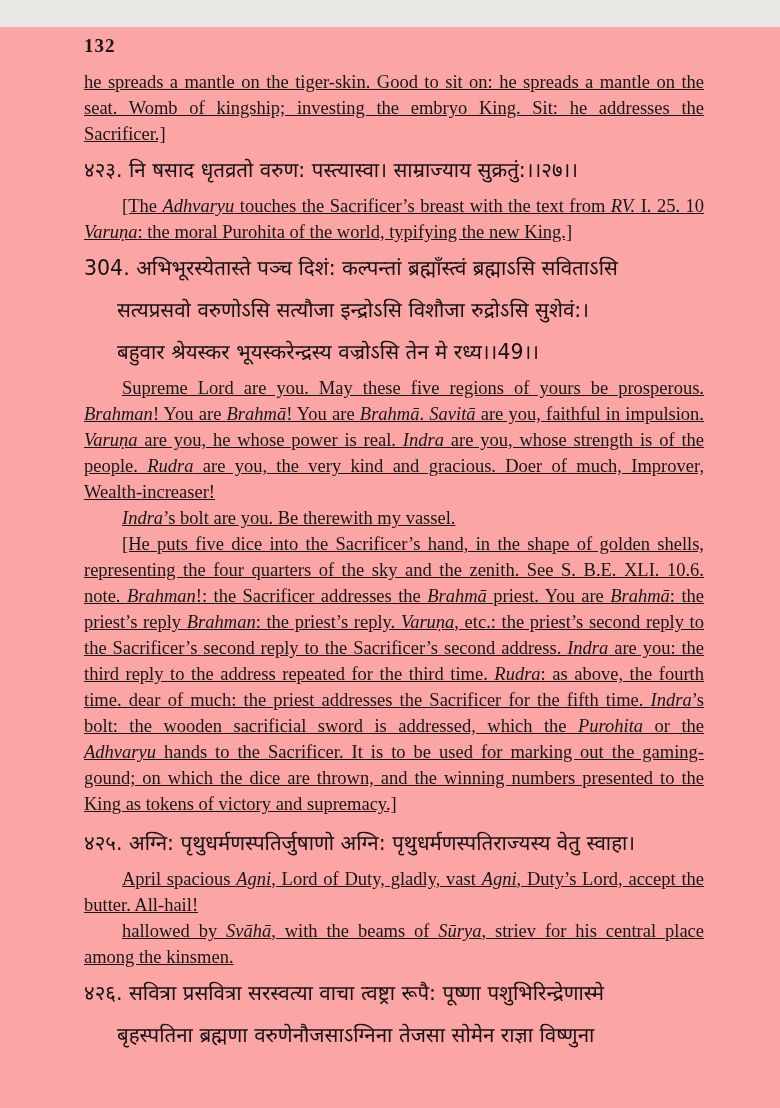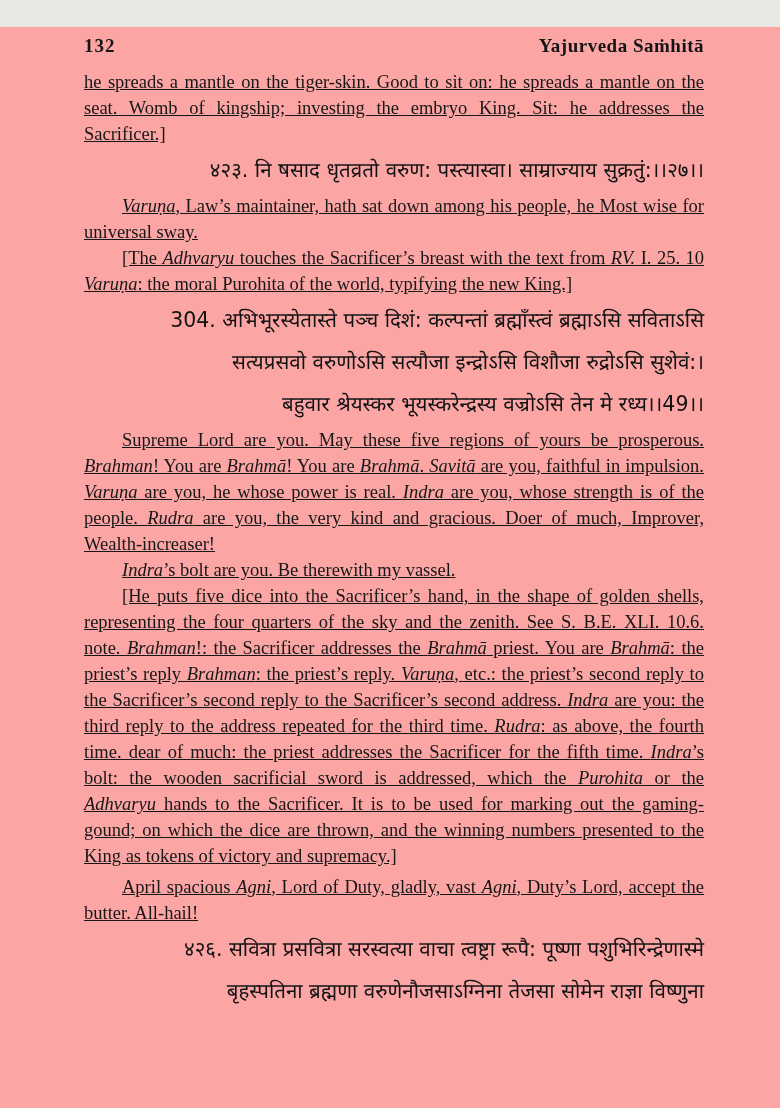--- a/index.html
+++ b/index.html
@@ -28,61 +28,61 @@
   }
   .p.ind { text-indent:38px; }
   .p i { font-style:italic; }
   .verse {
     font-family:"DejaVu Sans",sans-serif;
     font-size:20.5px; line-height:42px;
     color:#121212;
     margin:2px 0 2px 0;
     white-space:nowrap;
   }
-  .verse .vline { height:42px;text-align:right; }
+  .verse .vline { height:42px; }
   .verse .vline.cont { margin-left:33px; }
   .gap4 { height:3px; }
 </style>
 </head>
 <body>
 
 <div class="page">
 
   <div class="hdr">
     <span class="pageno">132</span>
-    <span class="title">Yajurveda Saṁhitā</span>
   </div>
 
   <p class="p">he spreads a mantle on the tiger-skin. Good to sit on: he spreads a mantle on the seat. Womb of kingship; investing the embryo King. Sit: he addresses the Sacrificer.]</p>
 
   <div class="verse">
     <div class="vline">४२३. नि षसाद धृतव्रतो वरुण: पस्त्यास्वा। साम्राज्याय सुक्रतुं:।।२७।।</div>
   </div>
 
-  <p class="p ind"><i>Varuṇa</i><span>, Law’s maintainer, hath sat down among his people, he Most wise for universal sway.</span></p>
 
   <p class="p ind"><span>[The </span><i>Adhvaryu</i><span> touches the Sacrificer’s breast with the text from </span><i>RV.</i><span> I. 25. 10 </span><i>Varuṇa</i><span>: the moral Purohita of the world, typifying the new King.]</span></p>
 
   <div class="verse">
     <div class="vline">304. अभिभूरस्येतास्ते पञ्च दिशं: कल्पन्तां ब्रह्माँस्त्वं ब्रह्माऽसि सविताऽसि</div>
     <div class="vline cont">सत्यप्रसवो वरुणोऽसि सत्यौजा इन्द्रोऽसि विशौजा रुद्रोऽसि सुशेवं:।</div>
     <div class="vline cont">बहुवार श्रेयस्कर भूयस्करेन्द्रस्य वज्रोऽसि तेन मे रध्य।।49।।</div>
   </div>
 
   <p class="p ind"><span>Supreme Lord are you. May these five regions of yours be prosperous. </span><i>Brahman</i><span>! You are </span><i>Brahmā</i><span>! You are </span><i>Brahmā</i><span>. </span><i>Savitā</i><span> are you, faithful in impulsion. </span><i>Varuṇa</i><span> are you, he whose power is real. </span><i>Indra</i><span> are you, whose strength is of the people. </span><i>Rudra</i><span> are you, the very kind and gracious. Doer of much, Improver, Wealth-increaser!</span></p>
   <p class="p ind"><i>Indra</i><span>’s bolt are you. Be therewith my vassel.</span></p>
 
   <p class="p ind"><span>[He puts five dice into the Sacrificer’s hand, in the shape of golden shells, representing the four quarters of the sky and the zenith. See S. B.E. XLI. 10.6. note. </span><i>Brahman</i><span>!: the Sacrificer addresses the </span><i>Brahmā</i><span> priest. You are </span><i>Brahmā</i><span>: the priest’s reply </span><i>Brahman</i><span>: the priest’s reply. </span><i>Varuṇa</i><span>, etc.: the priest’s second reply to the Sacrificer’s second reply to the Sacrificer’s second address. </span><i>Indra</i><span> are you: the third reply to the address repeated for the third time. </span><i>Rudra</i><span>: as above, the fourth time. dear of much: the priest addresses the Sacrificer for the fifth time. </span><i>Indra</i><span>’s bolt: the wooden sacrificial sword is addressed, which the </span><i>Purohita</i><span> or the </span><i>Adhvaryu</i><span> hands to the Sacrificer. It is to be used for marking out the gaming-gound; on which the dice are thrown, and the winning numbers presented to the King as tokens of victory and supremacy.]</span></p>
 
   <div class="gap4"></div>
 
   <div class="verse">
+    <div class="vline">४२५. अग्नि: पृथुधर्मणस्पतिर्जुषाणो अग्नि: पृथुधर्मणस्पतिराज्यस्य वेतु स्वाहा।</div>
   </div>
 
   <p class="p ind"><span>April spacious </span><i>Agni</i><span>, Lord of Duty, gladly, vast </span><i>Agni</i><span>, Duty’s Lord, accept the butter. All-hail!</span></p>
+  <p class="p ind"><span>hallowed by </span><i>Svāhā</i><span>, with the beams of </span><i>Sūrya</i><span>, striev for his central place among the kinsmen.</span></p>
 
   <div class="verse">
     <div class="vline">४२६. सवित्रा प्रसवित्रा सरस्वत्या वाचा त्वष्ट्रा रूपै: पूष्णा पशुभिरिन्द्रेणास्मे</div>
     <div class="vline cont">बृहस्पतिना ब्रह्मणा वरुणेनौजसाऽग्निना तेजसा सोमेन राज्ञा विष्णुना</div>
 
   </div>
 
 </div>
 
 </body></html>

